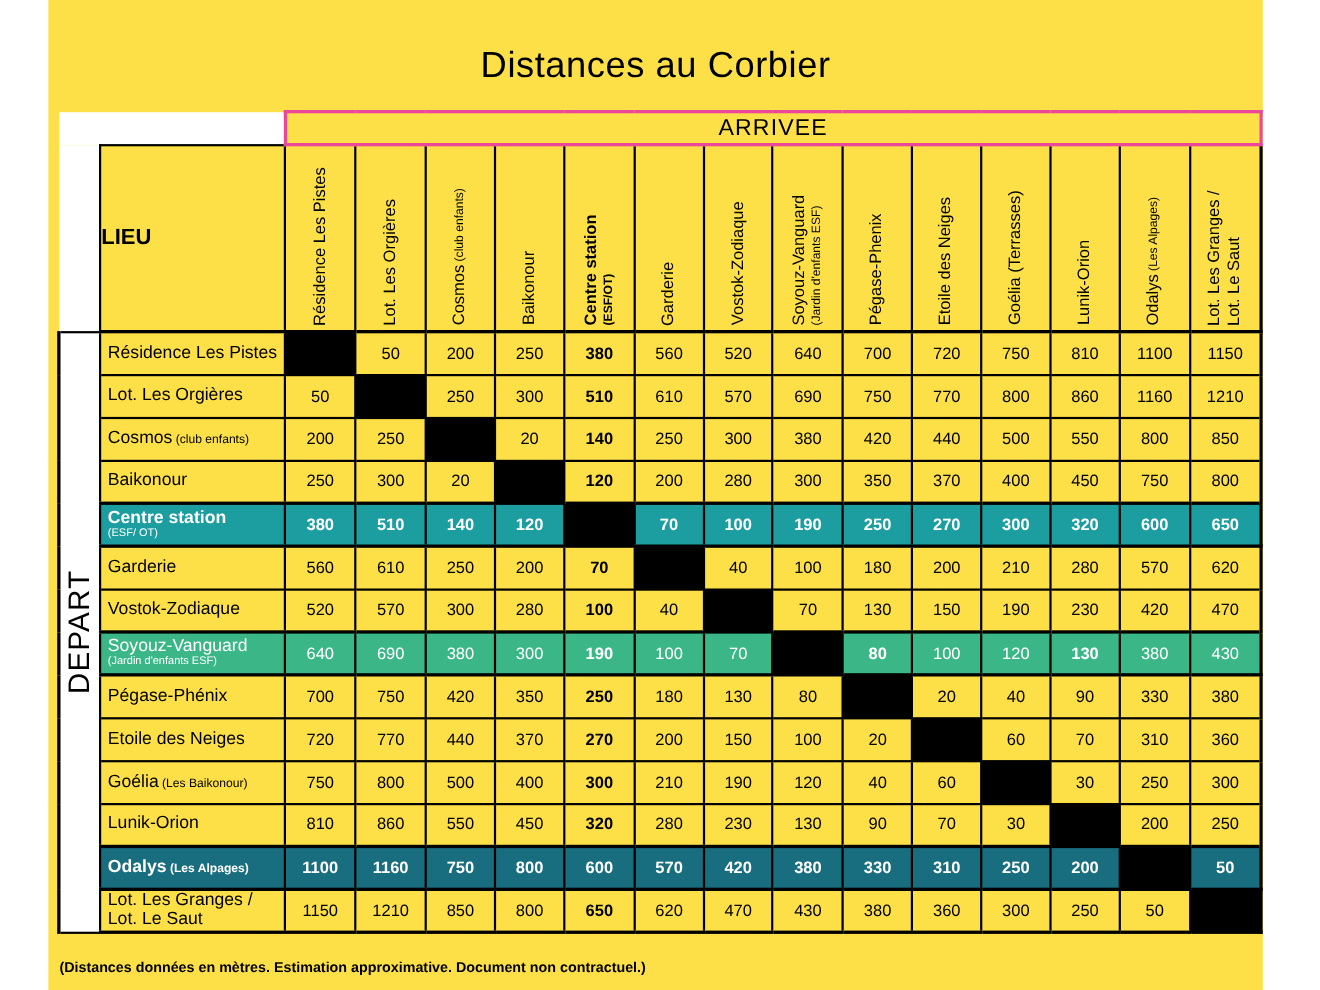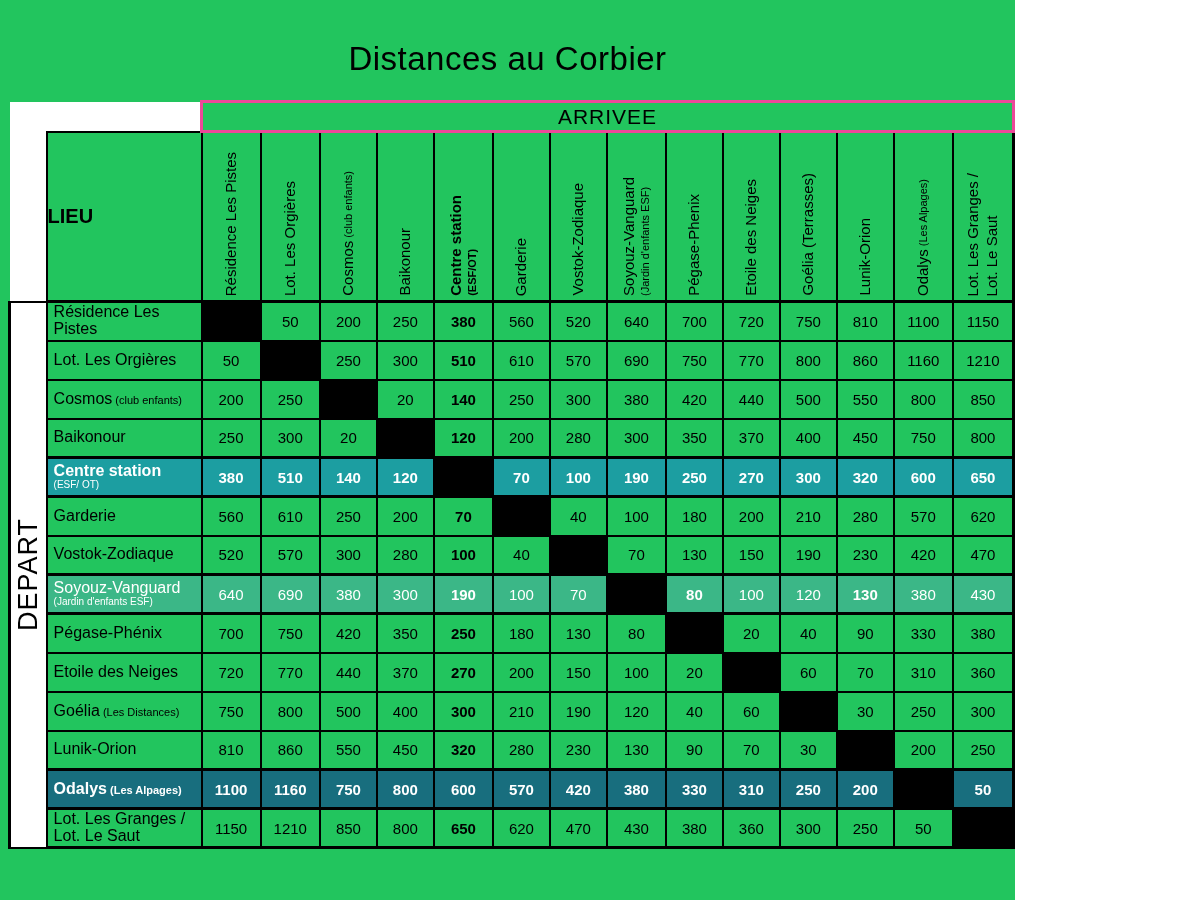--- a/index.html
+++ b/index.html
@@ -1,19 +1,19 @@
 <!DOCTYPE html>
 <html><head>
 <meta charset="utf-8">
 <style>
   * { margin:0; padding:0; box-sizing:border-box; }
   html,body { background:#ffffff; }
   .page {
-    position:relative; width:1015px; height:900px; background:#22c55e;
-    font-family:"Liberation Sans", sans-serif; color:#000; overflow:hidden;
+    position:relative; width:1104px; height:900px; background:#fde047;
+    font-family:"Liberation Sans", sans-serif; color:#000; overflow:hidden;margin-left:44px;
   }
   .title {
     position:absolute; top:40px; left:0; width:100%;
     text-align:center; font-size:33px; font-weight:400; letter-spacing:0.5px;
   }
   table.matrix {
     position:absolute; left:8px; top:100px;
     border-collapse:collapse; table-layout:fixed;
   }
   tr.arrivee-row { height:30px; }
@@ -346,21 +346,21 @@
           <td class="val">150</td>
           <td class="val">100</td>
           <td class="val">20</td>
           <td class="val diag"></td>
           <td class="val">60</td>
           <td class="val">70</td>
           <td class="val">310</td>
           <td class="val">360</td>
         </tr>
         <tr>
-          <td class="rowlabel"><span>Goélia</span><span class="small"> (Les Distances)</span></td>
+          <td class="rowlabel"><span>Goélia</span><span class="small"> (Les Baikonour)</span></td>
           <td class="val">750</td>
           <td class="val">800</td>
           <td class="val">500</td>
           <td class="val">400</td>
           <td class="val b">300</td>
           <td class="val">210</td>
           <td class="val">190</td>
           <td class="val">120</td>
           <td class="val">40</td>
           <td class="val">60</td>
@@ -416,14 +416,15 @@
           <td class="val">380</td>
           <td class="val">360</td>
           <td class="val">300</td>
           <td class="val">250</td>
           <td class="val">50</td>
           <td class="val diag"></td>
         </tr>
       </tbody>
   </table>
 
+  <div class="footer">(Distances données en mètres. Estimation approximative. Document non contractuel.)</div>
 
 </div>
 
 </body></html>

